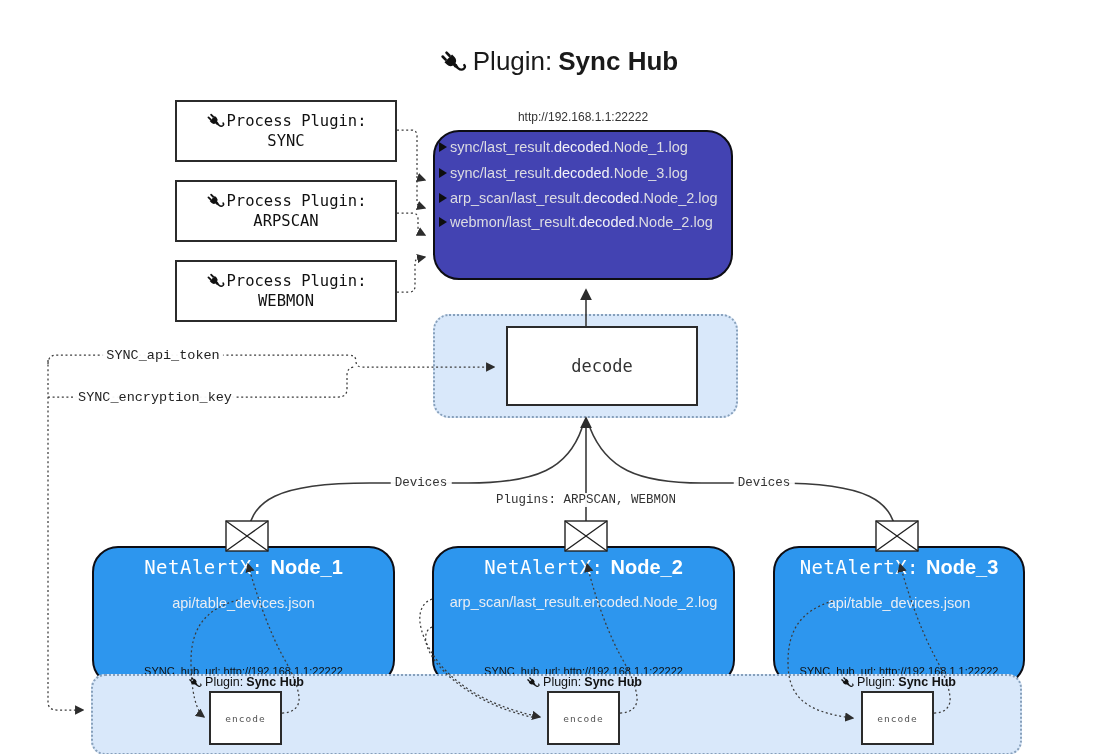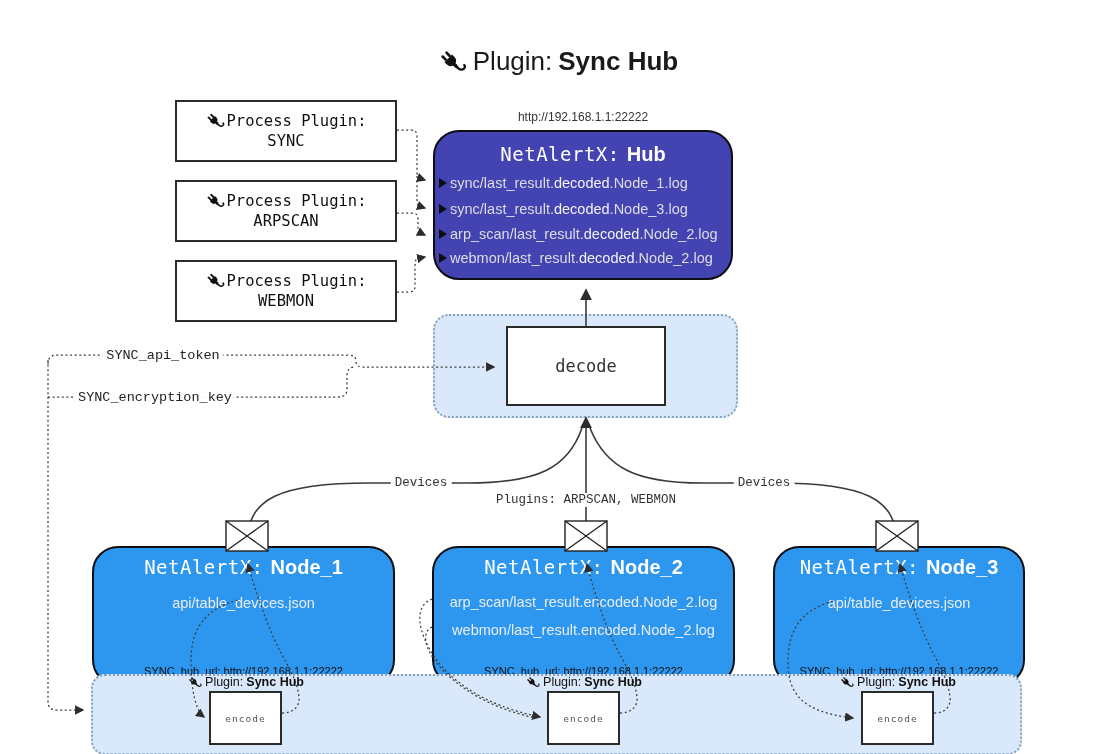--- a/index.html
+++ b/index.html
@@ -31,21 +31,21 @@
            font-size:14.5px;color:#dcdce2;white-space:nowrap;}
   .hub-row .b{font-weight:normal;color:#f2f2f7;}
   .tri{width:0;height:0;border-left:8px solid #0e0e0e;border-top:5.5px solid transparent;
        border-bottom:5.5px solid transparent;margin-right:3px;flex:0 0 auto;}
 
   
   .panel{background:#d9e8fa;border:2px dotted #87a0bb;border-radius:16px;box-sizing:border-box;}
   .decode-panel{left:433px;top:284px;width:305px;height:104px;}
   .io-box{background:#fff;border:2px solid #2b2b2b;box-sizing:border-box;display:flex;
           align-items:center;justify-content:center;font-family:"DejaVu Sans Mono",monospace;color:#333;}
-  .decode-box{left:506px;top:296px;width:160px;height:80px;font-size:17px;}
+  .decode-box{left:506px;top:296px;width:192px;height:80px;font-size:17px;}
 
   
   .node{top:516px;height:140px;background:#2d96ee;border:2px solid #0d0d14;border-radius:26px;
         box-sizing:border-box;color:#fff;}
   .node-title{position:absolute;left:0;right:0;top:8px;text-align:center;font-size:19px;}
   .node-file{position:absolute;left:0;right:0;text-align:center;font-size:14.5px;color:#e9edf3;}
   .node-url{position:absolute;left:0;right:0;bottom:7px;text-align:center;font-size:11px;color:#101010;}
 
   
   .band{left:91px;top:644px;width:931px;height:81px;border-radius:14px;}
@@ -115,23 +115,20 @@
       <svg class="plug" width="19" height="18">
           <use href="#plug-icon"></use>
         </svg>
       <span>Process Plugin:</span>
     </div>
     <div class="row2">WEBMON</div>
   </div>
 
   <div class="abs hub-url layer1">http://192.168.1.1:22222</div>
   <div class="abs hub layer1">
-    <div class="hub-title">
-      <span class="mono-prefix">NetAlertX:</span><span class="title-bold">Hub</span>
-    </div>
     <div class="hub-row" style="margin-top:2px">
       <span class="tri"></span>
       <span>sync/last_result.</span>
         <span class="b">decoded</span>
         <span>.Node_1.log</span>
     </div>
     <div class="hub-row">
       <span class="tri"></span>
       <span>sync/last_result.</span>
         <span class="b">decoded</span>
@@ -160,21 +157,20 @@
     </div>
     <div class="node-file" style="top:47px">api/table_devices.json</div>
     <div class="node-url">SYNC_hub_url: http://192.168.1.1:22222</div>
   </div>
 
   <div class="abs node layer1" style="left:432px;width:303px">
     <div class="node-title">
       <span class="mono-prefix">NetAlertX:</span><span class="title-bold">Node_2</span>
     </div>
     <div class="node-file" style="top:46px">arp_scan/last_result.encoded.Node_2.log</div>
-    <div class="node-file" style="top:74px">webmon/last_result.encoded.Node_2.log</div>
     <div class="node-url">SYNC_hub_url: http://192.168.1.1:22222</div>
   </div>
 
   <div class="abs node layer1" style="left:773px;width:252px">
     <div class="node-title">
       <span class="mono-prefix">NetAlertX:</span><span class="title-bold">Node_3</span>
     </div>
     <div class="node-file" style="top:47px">api/table_devices.json</div>
     <div class="node-url">SYNC_hub_url: http://192.168.1.1:22222</div>
   </div>

